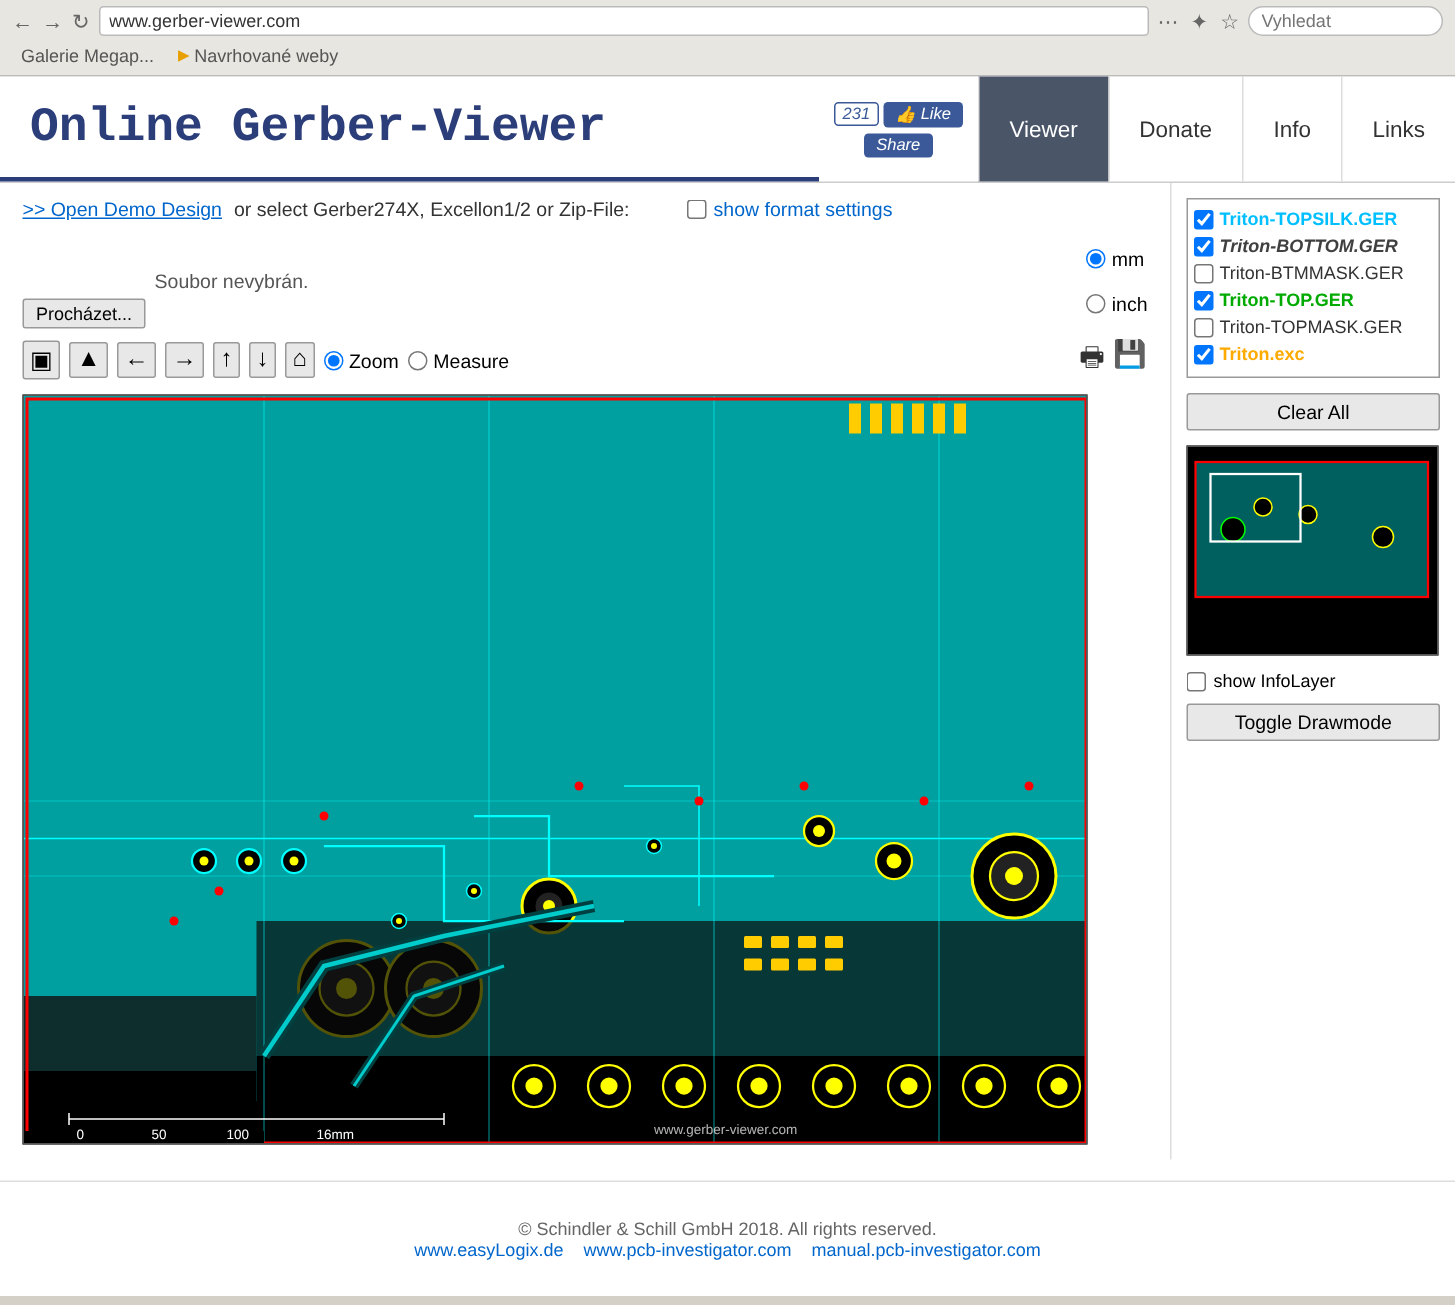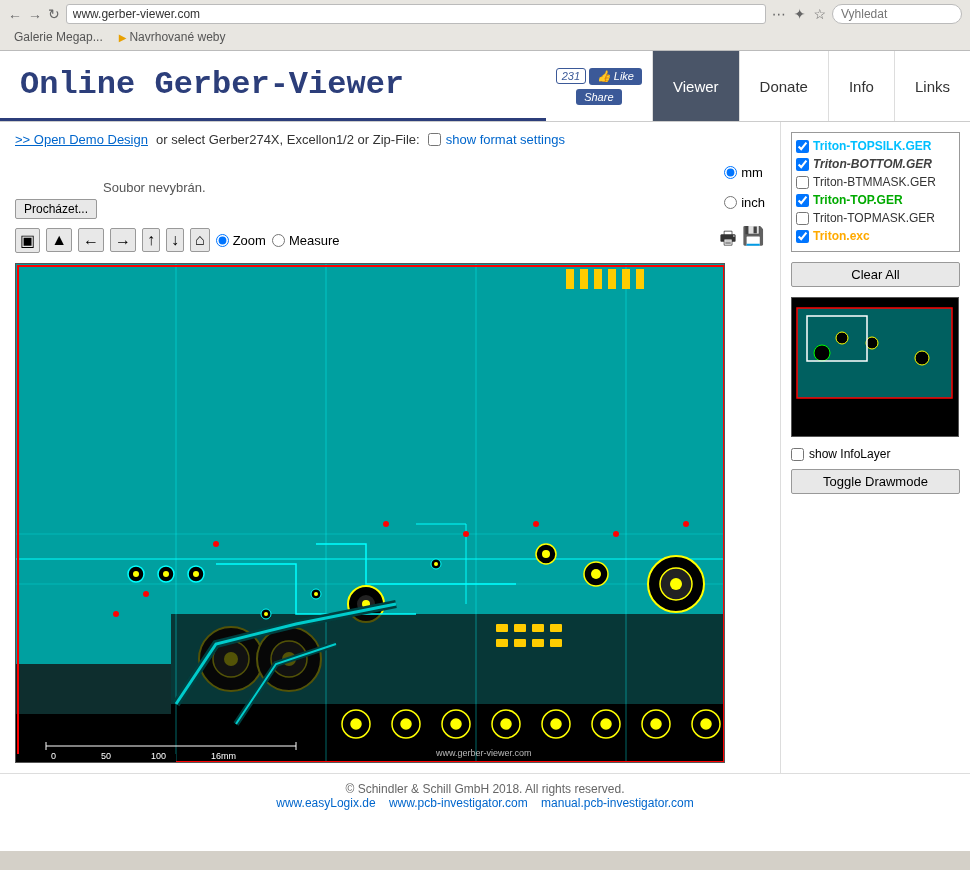--- a/index.html
+++ b/index.html
@@ -33,21 +33,21 @@
     
     .main-content { display: flex; padding: 0; }
 
     
     .viewer-area { flex: 1; padding: 10px 15px; }
 
     
     .file-bar { display: flex; align-items: center; gap: 8px; margin-bottom: 8px; flex-wrap: wrap; }
     .demo-link { color: #0066cc; text-decoration: underline; cursor: pointer; font-size: 13px; }
     .file-label { font-size: 13px; color: #333; }
-    .format-settings { display: flex; align-items: center; gap: 5px; font-size: 13px; color: #333; }
+    .format-settings { display: flex; align-items: center; gap: 5px; font-size: 13px; color: #333; margin-left: 30px; }
     .format-settings input[type="checkbox"] { cursor: pointer; }
     .format-settings-label { color: #0066cc; cursor: pointer; }
     .unit-option { display: flex; align-items: center; gap: 4px; font-size: 13px; cursor: pointer; }
 
     
     .browse-btn { background: #e8e8e8; border: 1px solid #999; padding: 2px 8px; font-size: 12px; cursor: pointer; border-radius: 2px; margin-top: 44px; }
     .no-file-text { font-size: 13px; color: #555; }
 
     
     .toolbar { display: flex; align-items: center; gap: 6px; margin-bottom: 8px; }
@@ -74,21 +74,21 @@
 
     .clear-all-btn { display: block; width: 100%; background: #e8e8e8; border: 1px solid #999; padding: 4px; text-align: center; cursor: pointer; font-size: 13px; margin-bottom: 10px; border-radius: 2px; }
 
     
     .minimap { width: 168px; height: 140px; background: black; border: 1px solid #555; margin-bottom: 10px; position: relative; overflow: hidden; }
 
     .show-infolayer { display: flex; align-items: center; gap: 5px; font-size: 12px; margin-bottom: 8px; cursor: pointer; }
     .toggle-drawmode-btn { display: block; width: 100%; background: #e8e8e8; border: 1px solid #999; padding: 4px; text-align: center; cursor: pointer; font-size: 13px; border-radius: 2px; }
 
     
-    .footer { text-align: center; padding: 8px; font-size: 12px; color: #666; border-top: 1px solid #ddd; background: white; margin-top: 0; }
+    .footer { text-align: center; padding: 24px; font-size: 12px; color: #666; border-top: 1px solid #ddd; background: white; margin-top: 14px; }
     .footer a { color: #0066cc; text-decoration: none; }
 
     .file-row { display: flex; align-items: center; gap: 6px; margin-bottom: 6px; }
   </style>
 </head>
 <body>
 
 <div class="browser-chrome">
   <div class="browser-address-bar">
     <span class="browser-icon">←</span>

